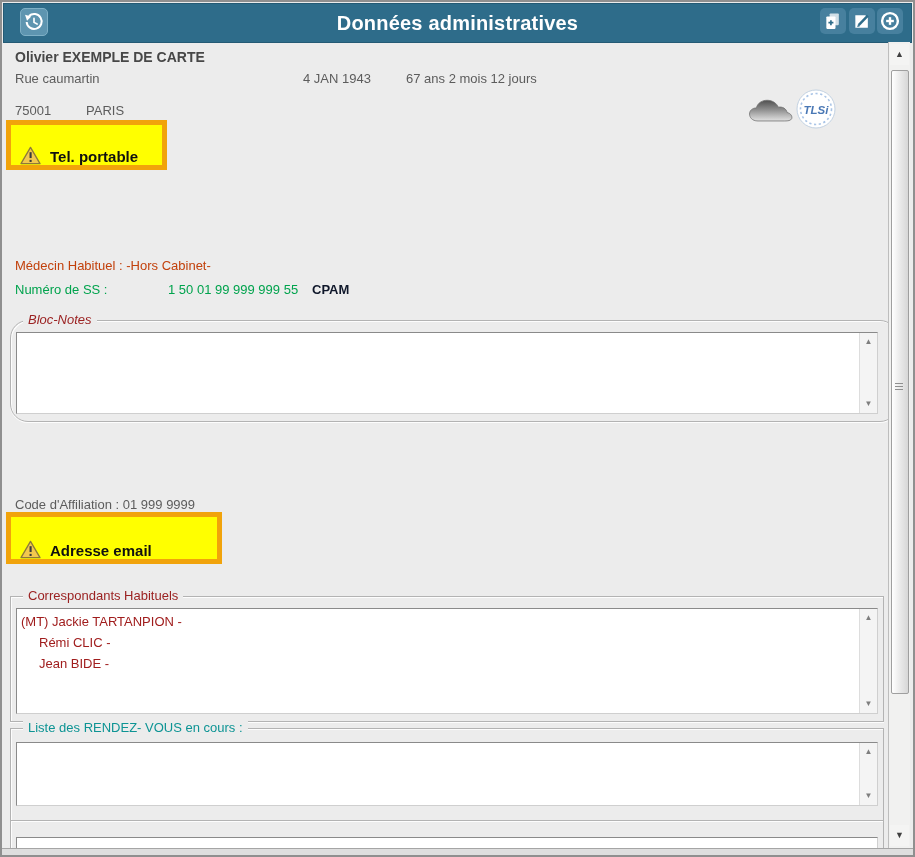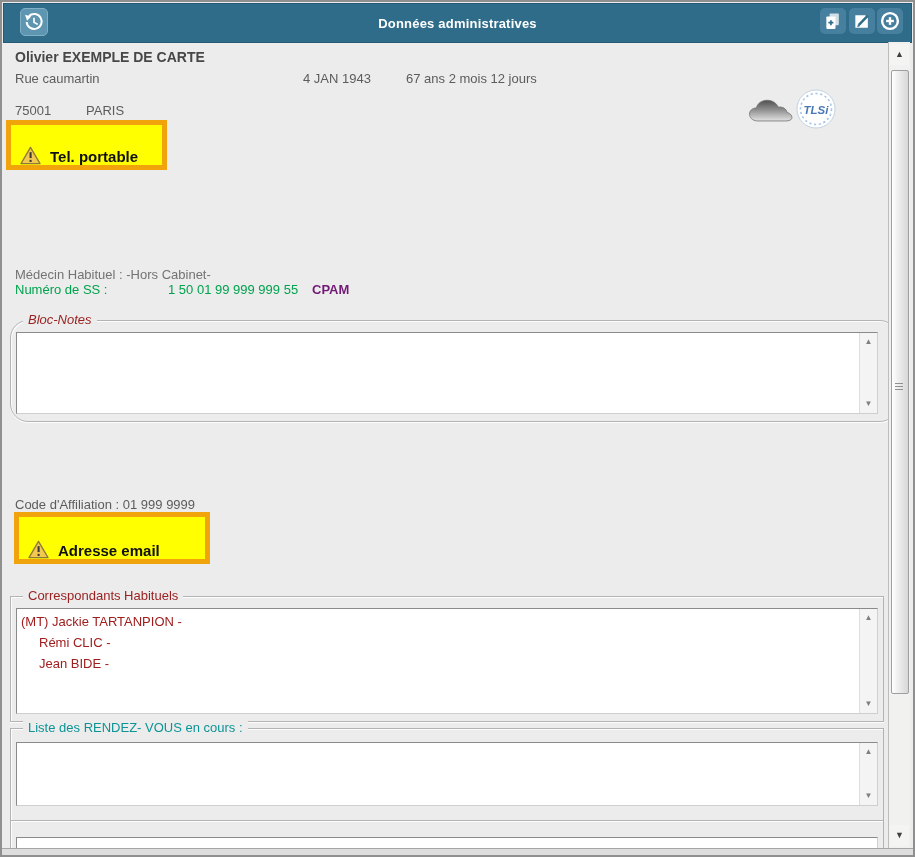--- a/index.html
+++ b/index.html
@@ -10,21 +10,21 @@
     font-family:"Liberation Sans", sans-serif;
     color:#5c5c5c;font-size:13px;
   }
   .abs{position:absolute;}
   
   .titlebar{
     left:1px;top:1px;width:907px;height:38px;
     background:#2e6c8a;border:1px solid #245a74;
     display:flex;align-items:center;justify-content:center;
   }
-  .titlebar .title{color:#ffffff;font-weight:bold;font-size:13px;letter-spacing:.2px;text-align:right;}
+  .titlebar .title{color:#ffffff;font-weight:bold;font-size:20px;letter-spacing:.2px;text-align:right;}
   .tb-btn{
     position:absolute;top:6px;width:26px;height:26px;border-radius:5px;
     background:#47809e;display:flex;align-items:center;justify-content:center;
     cursor:pointer;
   }
   .tb-btn.hist{left:18px;background:#5e95b0;border:1px solid #7fb0c6;}
   .tb-btn.b1{left:818px;}
   .tb-btn.b2{left:847px;}
   .tb-btn.b3{left:875px;}
   
@@ -38,26 +38,26 @@
   .cloud{left:746px;top:95px;}
   .tlsi{left:794px;top:87px;}
   
   .alert{
     background:#ffff00;border:5px solid #f1a30b;
     display:flex;align-items:flex-end;gap:9px;padding:0 12px 0 9px;
     box-sizing:border-box;height:50px;cursor:pointer;
   }
   .alert .txt{font-weight:bold;font-size:15px;color:#101010;white-space:nowrap;}
   .alert1{left:4px;top:118px;width:161px;}
-  .alert2{left:12px;top:510px;width:196px;height:52px;}
-  
-  .medecin{left:13px;top:265px;color:#737373;}
+  .alert2{left:4px;top:510px;width:216px;height:52px;}
+  
+  .medecin{left:13px;top:256px;color:#c2410c;}
   .ss-label{left:13px;top:280px;color:#00a34d;}
   .ss-value{left:130px;top:280px;color:#00a34d;margin-left:36px;}
-  .ss-caisse{left:310px;top:280px;color:#701a75;font-weight:bold;}
+  .ss-caisse{left:310px;top:280px;color:#0f172a;font-weight:bold;}
   .assure1{left:13px;top:475px;}
   .assure2{left:13px;top:495px;}
   
   .fs{
     border:1px solid #b3b3b3;box-shadow:1px 1px 0 rgba(255,255,255,.9) inset,0 1px 0 #fdfdfd;
     box-sizing:border-box;background:#ececec;
   }
   .fs .legend{
     position:absolute;top:-9px;left:12px;background:#ececec;padding:0 5px;
     font-size:13px;white-space:nowrap;

